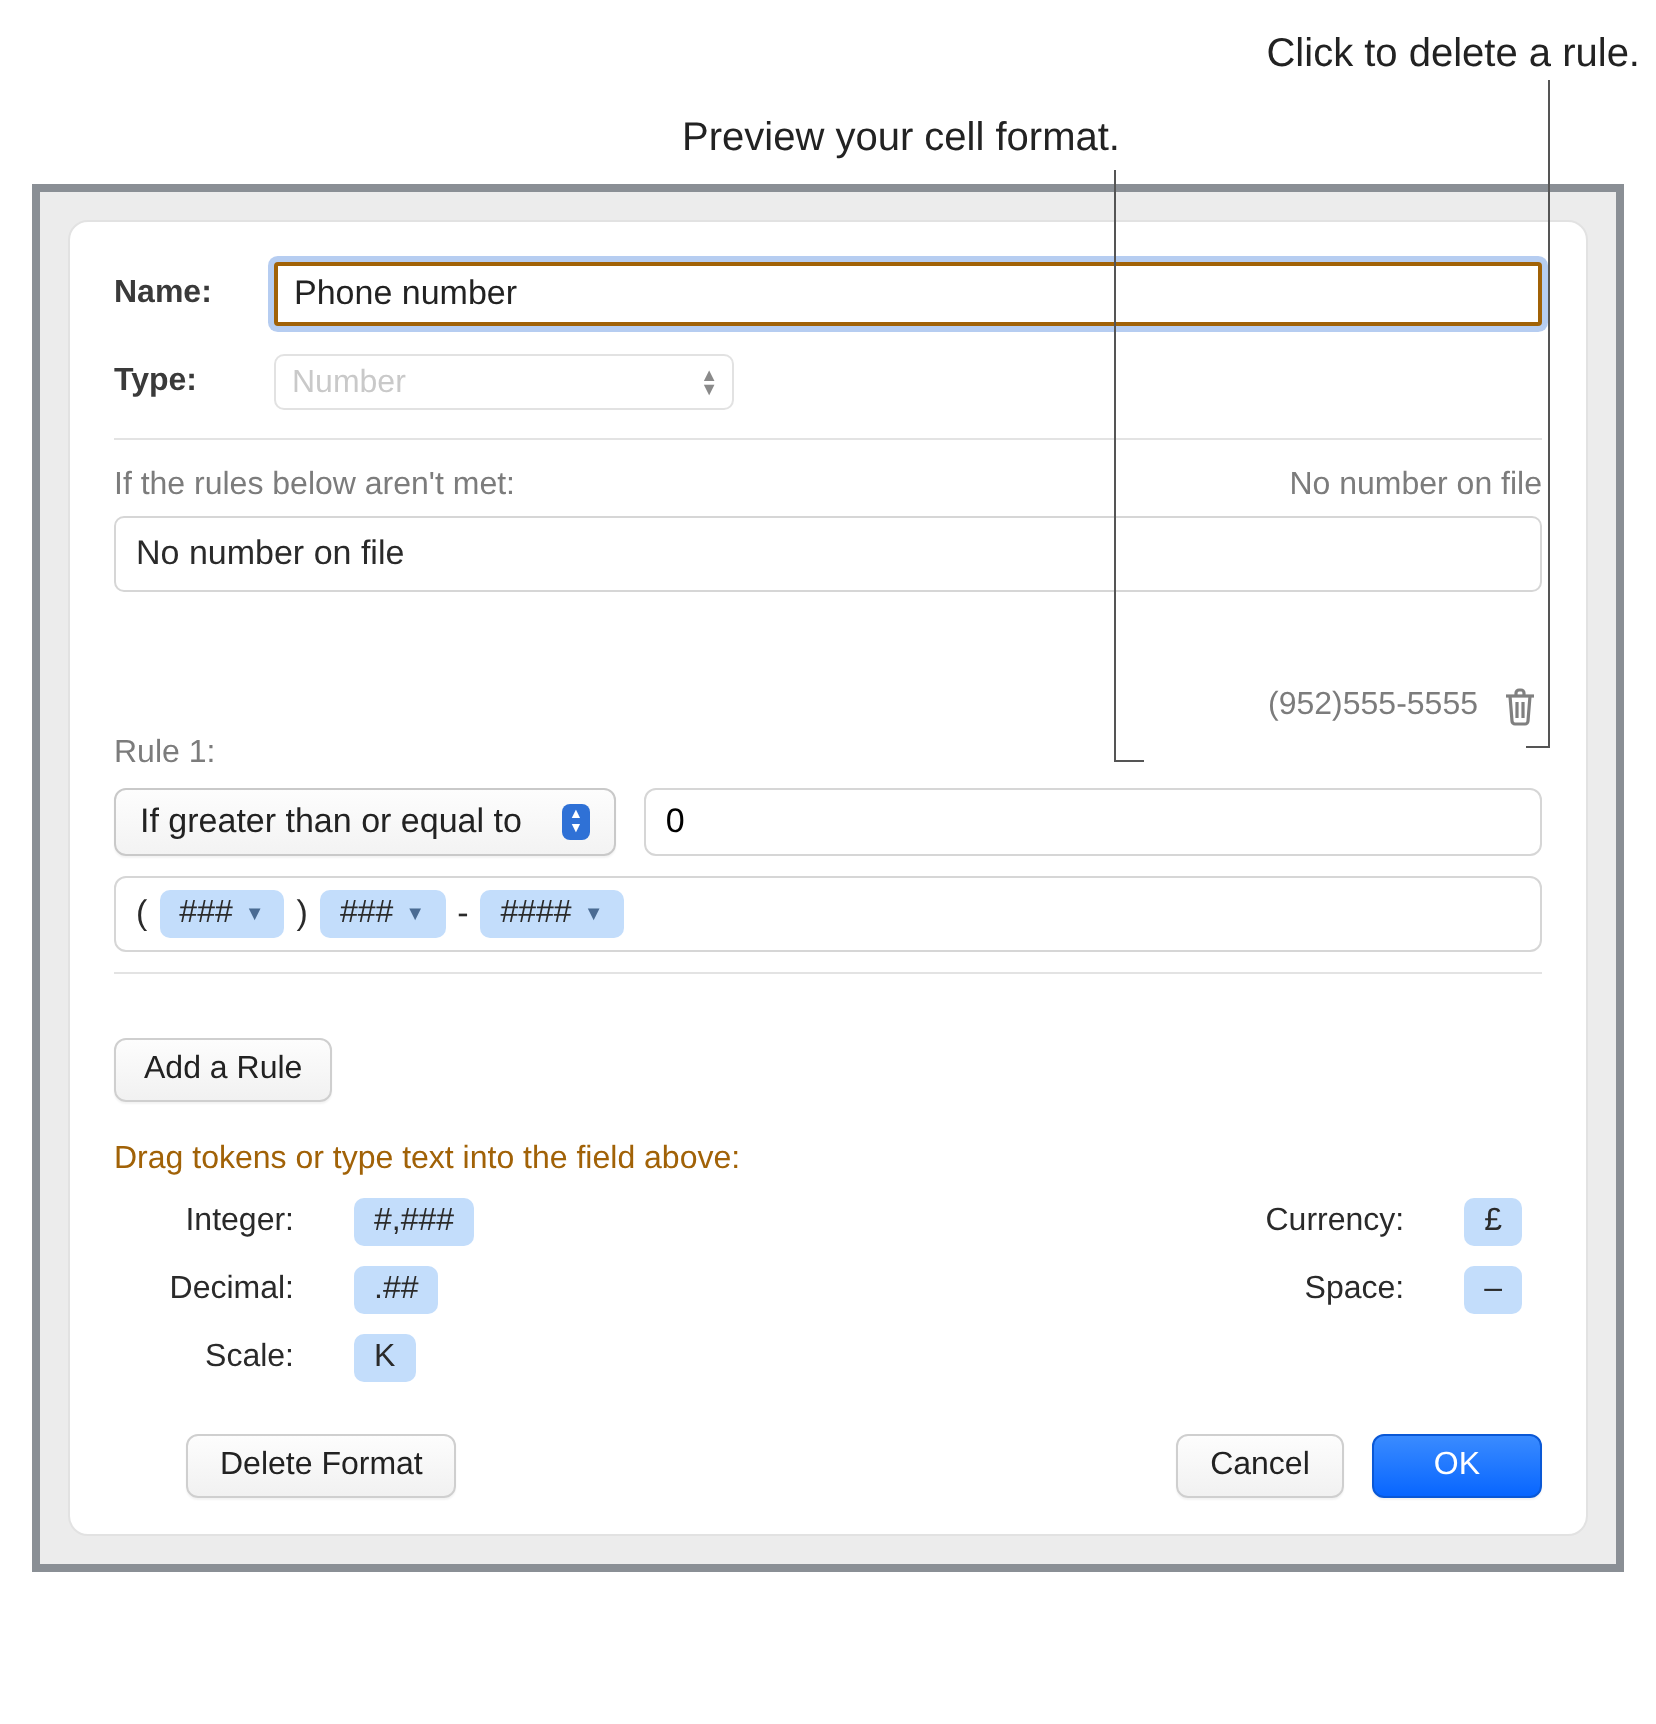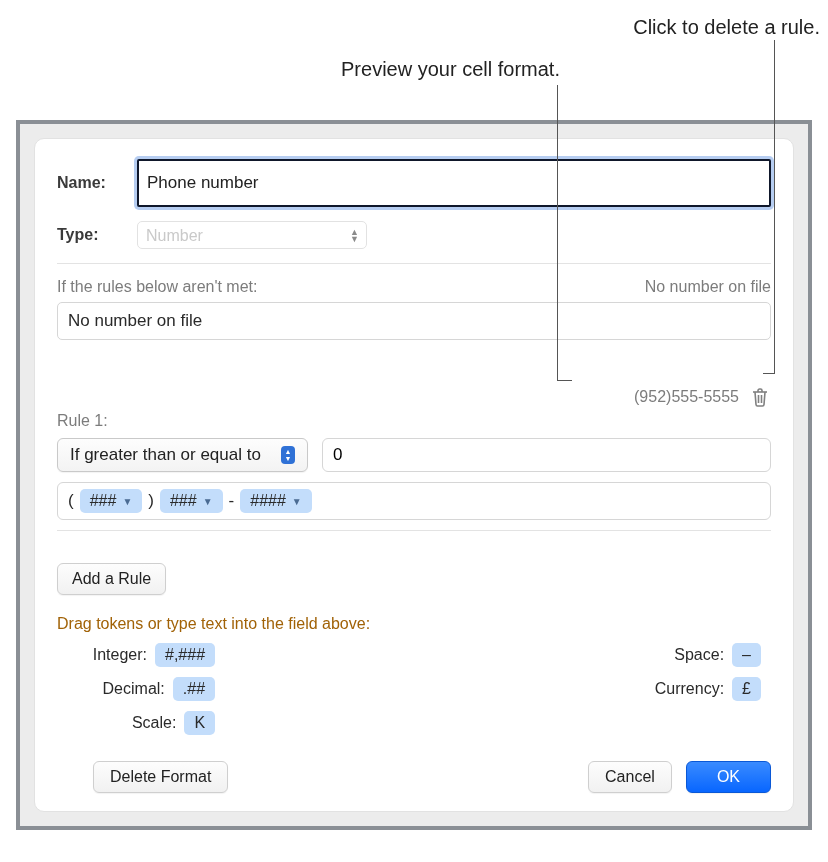--- a/index.html
+++ b/index.html
@@ -6,21 +6,21 @@
   body {
     margin: 0;
     font-family: -apple-system, "Helvetica Neue", Helvetica, Arial, sans-serif;
     font-size: 16px;
     background: #fff;
     color: #2a2a2a;
     width: 828px;
   }
   .annotations {
     position: relative;
-    height: 120px;
+    height: 92px;
   }
   .ann1 {
     position: absolute;
     top: 16px;
     right: 8px;
     font-size: 20px;
     color: #222;
   }
   .ann2 {
     position: absolute;
@@ -72,22 +72,22 @@
     align-items: center;
     margin-bottom: 14px;
   }
   .label-col {
     width: 80px;
     font-weight: 600;
     color: #3a3a3a;
   }
   .name-input {
     flex: 1;
-    height: 48px;
-    border: 2px solid #0f172a;
+    height: 32px;
+    border: 2px solid #a16207;
     box-shadow: 0 0 0 3px rgba(47,113,214,.35);
     border-radius: 2px;
     padding: 3px 8px;
     font-size: 17px;
     color: #222;
   }
   .sel-wrap {
     position: relative;
     width: 230px;
   }
@@ -173,21 +173,21 @@
     background:linear-gradient(#fdfdfd,#f1f1f1);
     border:1px solid #cfcfcf; border-radius:6px;
     padding:6px 14px; font-size:16px; color:#222;
     box-shadow: 0 1px 1px rgba(0,0,0,.05);
   }
   .drag-hint { color:#a16207; margin:20px 0 10px 0; font-size:16px; }
   .token-grid {
     display:flex; gap:60px; margin-bottom:6px; padding:0 10px;
   }
   .tg-col { display:flex; flex-direction:column; gap:10px; }
-  .tg-row { display:flex; align-items:center; gap:8px; justify-content:flex-end; }
+  .tg-row { display:flex; align-items:center; gap:30px; }
   .tg-row .lbl { color:#2a2a2a; font-size:16px; width:80px; text-align:right; }
   .footer {
     display:flex; justify-content:space-between; align-items:center;
     margin-top:26px;
     margin-left:36px;
   }
   .btn {
     background:linear-gradient(#fdfdfd,#f1f1f1);
     border:1px solid #cfcfcf; border-radius:6px;
     padding:6px 16px; font-size:16px; color:#222;
@@ -307,29 +307,29 @@
           <div class="tg-row">
             <span class="lbl">Scale:</span>
             <span class="token">
                 <span>K</span>
               </span>
           </div>
         </div>
         <div style="flex:1"></div>
         <div class="tg-col">
           <div class="tg-row">
+            <span class="lbl">Currency:</span>
+            <span class="token">
+                <span>£</span>
+              </span>
+          </div>
+          <div class="tg-row">
             <span class="lbl">Space:</span>
             <span class="token">
                 <span>–</span>
-              </span>
-          </div>
-          <div class="tg-row">
-            <span class="lbl">Currency:</span>
-            <span class="token">
-                <span>£</span>
               </span>
           </div>
         </div>
       </div>
 
       <div class="footer">
         <button class="btn">Delete Format</button>
         <div class="right-btns">
           <button class="btn">Cancel</button>
           <button class="btn primary">OK</button>

